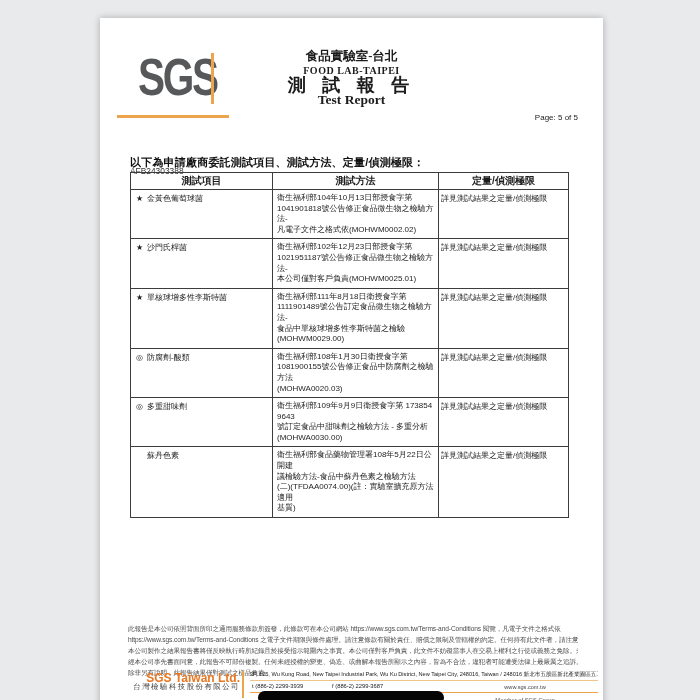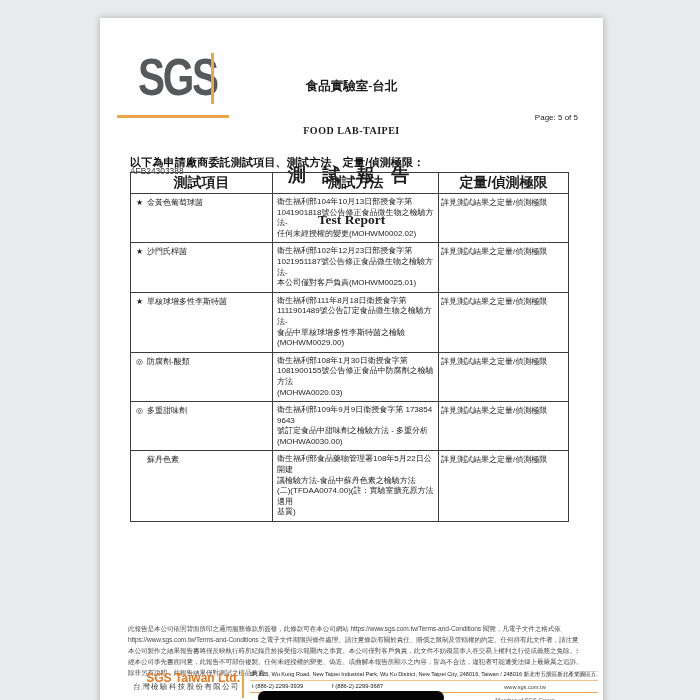--- a/index.html
+++ b/index.html
@@ -20,37 +20,37 @@
     position:absolute;left:2px;top:0;
     font-family:"Liberation Sans","DejaVu Sans",sans-serif;
     font-weight:bold;font-size:52px;line-height:46px;letter-spacing:-3px;
     color:#57585a;transform:scaleX(.78);transform-origin:left top;
   }
   .logo-hline{position:absolute;left:-19px;top:61px;width:112px;height:2.5px;background:#eca54a;}
   .logo-vline{position:absolute;left:75px;top:-1px;width:2.5px;height:51px;background:#eca54a;}
   
   .head-block{position:absolute;left:0;right:0;top:31px;text-align:center;
     font-family:"Liberation Serif","DejaVu Serif",serif;font-weight:bold;color:#1c1c1c;}
-  .head-block div{line-height:14.5px;margin-top:30px;}
+  .head-block div{line-height:14.5px;}
   .t-zh1{font-size:12.5px;}
   .t-en1{font-size:10px;letter-spacing:.5px;}
   .t-zh2{font-size:18px;letter-spacing:6px;}
   .t-en2{font-size:13.5px;}
   .page-num{position:absolute;right:25px;top:95px;font-size:8px;color:#222;}
   
   .intro-line{position:absolute;left:30px;top:137px;font-size:11px;font-weight:bold;color:#111;letter-spacing:.2px;text-align:right;}
   .report-no{position:absolute;left:30px;top:148px;font-size:8.4px;color:#333;}
   
   table.tests{
     position:absolute;left:30px;top:154px;width:438px;
     border-collapse:collapse;table-layout:fixed;
     font-size:8px;color:#1d1d1d;
   }
   table.tests th,table.tests td{border:1px solid #3c3c3c;vertical-align:top;}
-  table.tests th{height:14px;font-size:14px;font-weight:bold;text-align:center;padding:1px 0;}
+  table.tests th{height:14px;font-size:10px;font-weight:bold;text-align:center;padding:1px 0;}
   .col-item{width:142px;}
   .col-method{width:166px;}
   .col-limit{width:130px;}
   td.item{padding:3px 2px 3px 5px;}
   td.item .marker{display:inline-block;width:11px;}
   td.method{padding:3px 4px;line-height:10.6px;white-space:pre-line;word-break:break-all;}
   td.limit{padding:3px 2px;text-align:left;}
   tr.r-std td{height:40px;}
   tr.r-last td{height:49px;}
   
@@ -105,21 +105,21 @@
         <th>測試項目</th>
         <th>測試方法</th>
         <th>定量/偵測極限</th>
       </tr>
     </thead>
     <tbody id="test-rows">
         <tr class="r-std">
           <td class="item"><span class="marker">★</span>金黃色葡萄球菌</td>
           <td class="method">衛生福利部104年10月13日部授食字第
 1041901818號公告修正食品微生物之檢驗方法-
-任何未經授權的變更(MOHWM0002.02)</td>
+凡電子文件之格式依(MOHWM0002.02)</td>
           <td class="limit">詳見測試結果之定量/偵測極限</td>
         </tr>
         <tr class="r-std">
           <td class="item"><span class="marker">★</span>沙門氏桿菌</td>
           <td class="method">衛生福利部102年12月23日部授食字第
 1021951187號公告修正食品微生物之檢驗方法-
 本公司僅對客戶負責(MOHWM0025.01)</td>
           <td class="limit">詳見測試結果之定量/偵測極限</td>
         </tr>
         <tr class="r-std">

